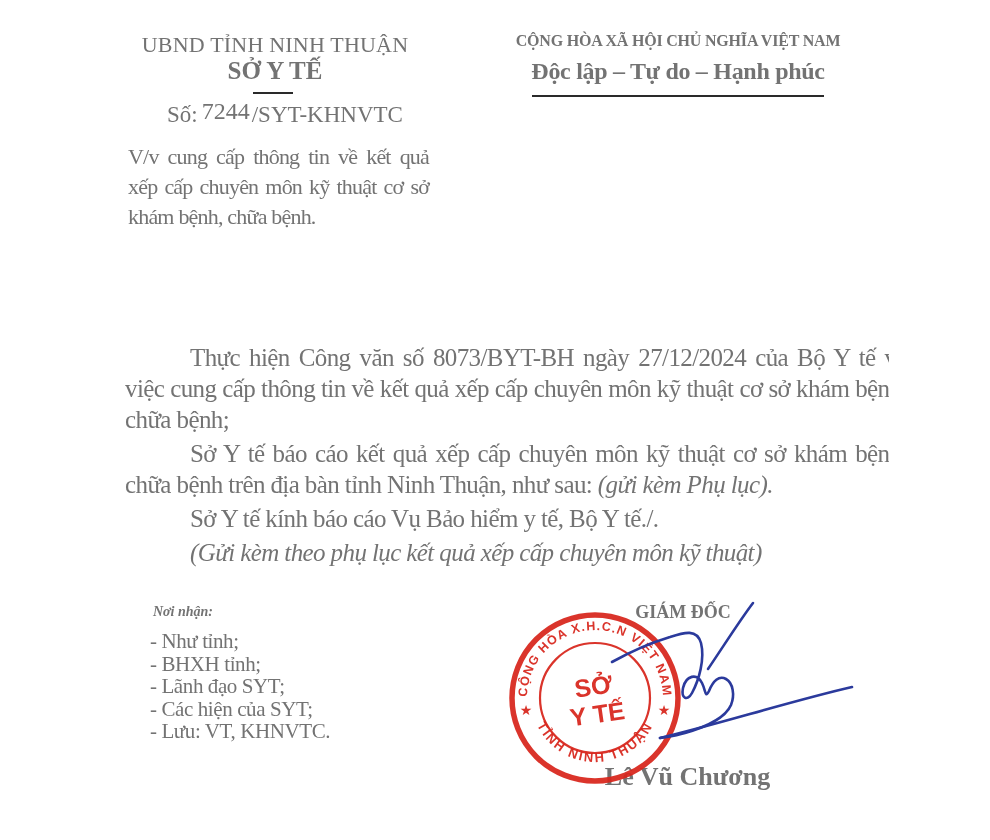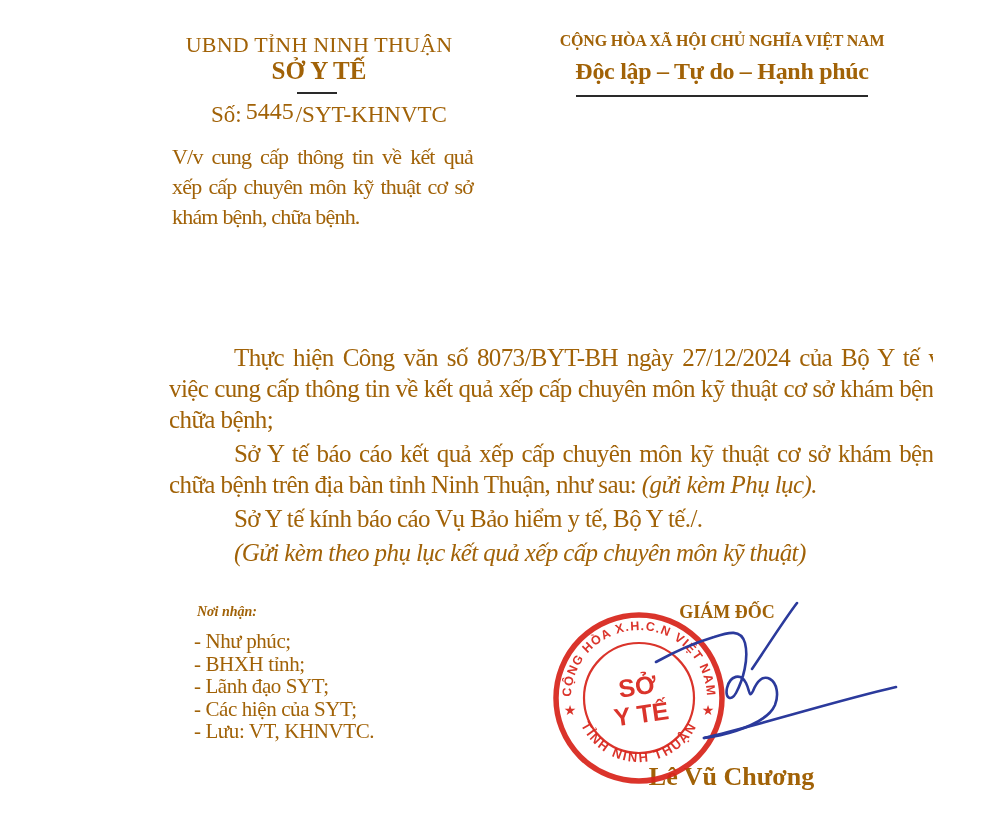--- a/index.html
+++ b/index.html
@@ -3,23 +3,22 @@
 <meta charset="utf-8">
 <style>
   * { margin: 0; padding: 0; box-sizing: border-box; }
   html, body { background: #ffffff; }
   .page {
     position: relative;
     width: 889px;
     height: 840px;
     background: #ffffff;
     font-family: "Liberation Serif", "DejaVu Serif", serif;
-    color: #a16207;
+    color: #737373;
     overflow: hidden;
-    margin-left: 44px;
   }
   .abs { position: absolute; }
 
   
   .org-parent { left: 120px; top: 32px; width: 310px; text-align: center;
                 font-size: 22px; letter-spacing: 0.2px; }
   .org-name   { left: 120px; top: 57px; width: 310px; text-align: center;
                 font-size: 25px; font-weight: bold; }
   .rule-short { left: 253px; top: 92px; width: 40px; border-top: 2px solid #2a2a2a; }
   .doc-number { left: 120px; top: 101px; width: 330px; text-align: center;
@@ -65,38 +64,38 @@
   .seal-font { font-family: "Liberation Sans", "DejaVu Sans", sans-serif; font-weight: bold; }
 </style>
 </head>
 <body>
 
 <div class="page">
 
   <div class="abs org-parent">UBND TỈNH NINH THUẬN</div>
   <div class="abs org-name">SỞ Y TẾ</div>
   <div class="abs rule-short"></div>
-  <div class="abs doc-number"><span>Số:</span><span class="filled-number">5445</span><span>/SYT-KHNVTC</span></div>
+  <div class="abs doc-number"><span>Số:</span><span class="filled-number">7244</span><span>/SYT-KHNVTC</span></div>
   <div class="abs subject">V/v cung cấp thông tin về kết quả xếp cấp chuyên môn kỹ thuật cơ sở khám bệnh, chữa bệnh.</div>
 
   <div class="abs national-title">CỘNG HÒA XÃ HỘI CHỦ NGHĨA VIỆT NAM</div>
   <div class="abs motto">Độc lập – Tự do – Hạnh phúc</div>
   <div class="abs rule-long"></div>
 
 
   <div class="abs body-text">
     <p>Thực hiện Công văn số 8073/BYT-BH ngày 27/12/2024 của Bộ Y tế về việc cung cấp thông tin về kết quả xếp cấp chuyên môn kỹ thuật cơ sở khám bệnh, chữa bệnh;</p>
     <p><span>Sở Y tế báo cáo kết quả xếp cấp chuyên môn kỹ thuật cơ sở khám bệnh, chữa bệnh trên địa bàn tỉnh Ninh Thuận, như sau: </span><span class="italic">(gửi kèm Phụ lục).</span></p>
     <p>Sở Y tế kính báo cáo Vụ Bảo hiểm y tế, Bộ Y tế./.</p>
     <p class="italic">(Gửi kèm theo phụ lục kết quả xếp cấp chuyên môn kỹ thuật)</p>
   </div>
 
   <div class="abs recipients-label">Nơi nhận:</div>
   <ul class="abs recipients-list">
-    <li>- Như phúc;</li>
+    <li>- Như tỉnh;</li>
     <li>- BHXH tỉnh;</li>
     <li>- Lãnh đạo SYT;</li>
     <li>- Các hiện của SYT;</li>
     <li>- Lưu: VT, KHNVTC.</li>
   </ul>
 
   <div class="abs signer-title">GIÁM ĐỐC</div>
 
   <svg class="abs seal-svg" viewBox="0 0 178 178" aria-hidden="true">
     <g stroke="#d8251b" fill="none" opacity="0.93">

